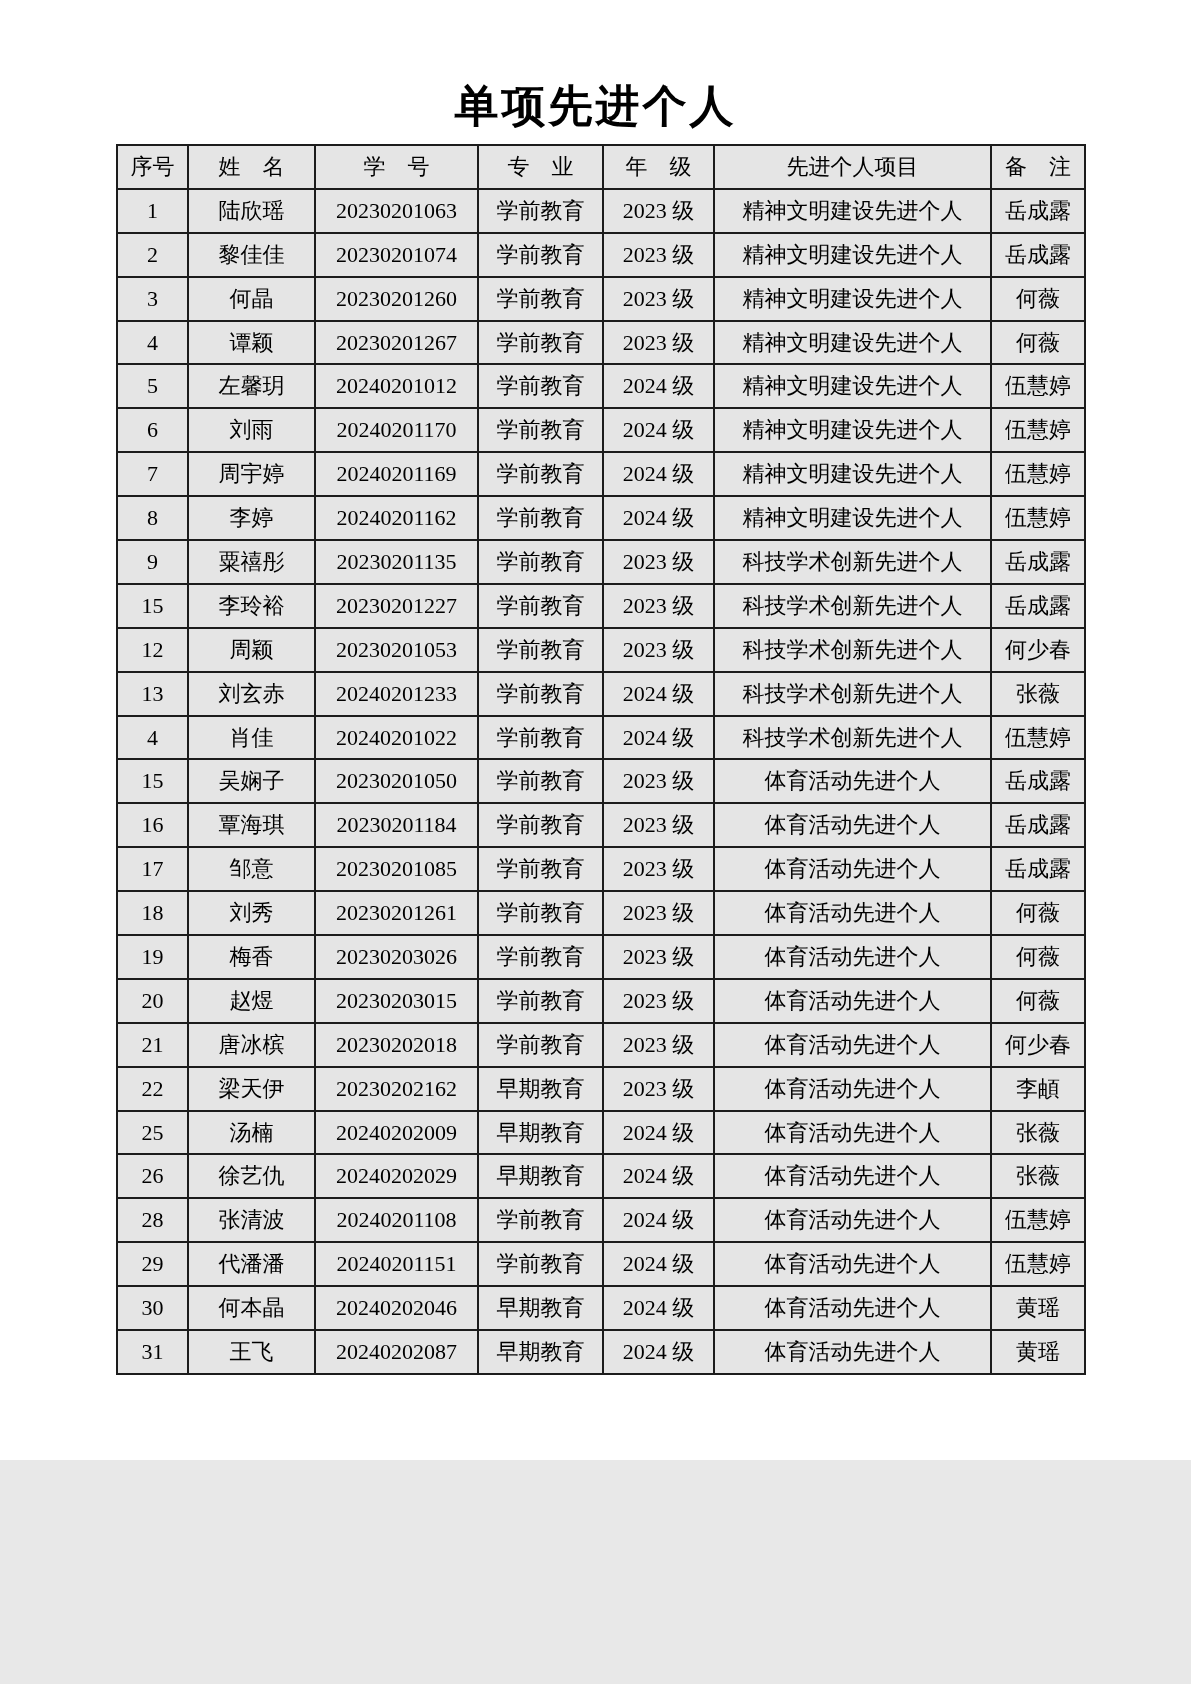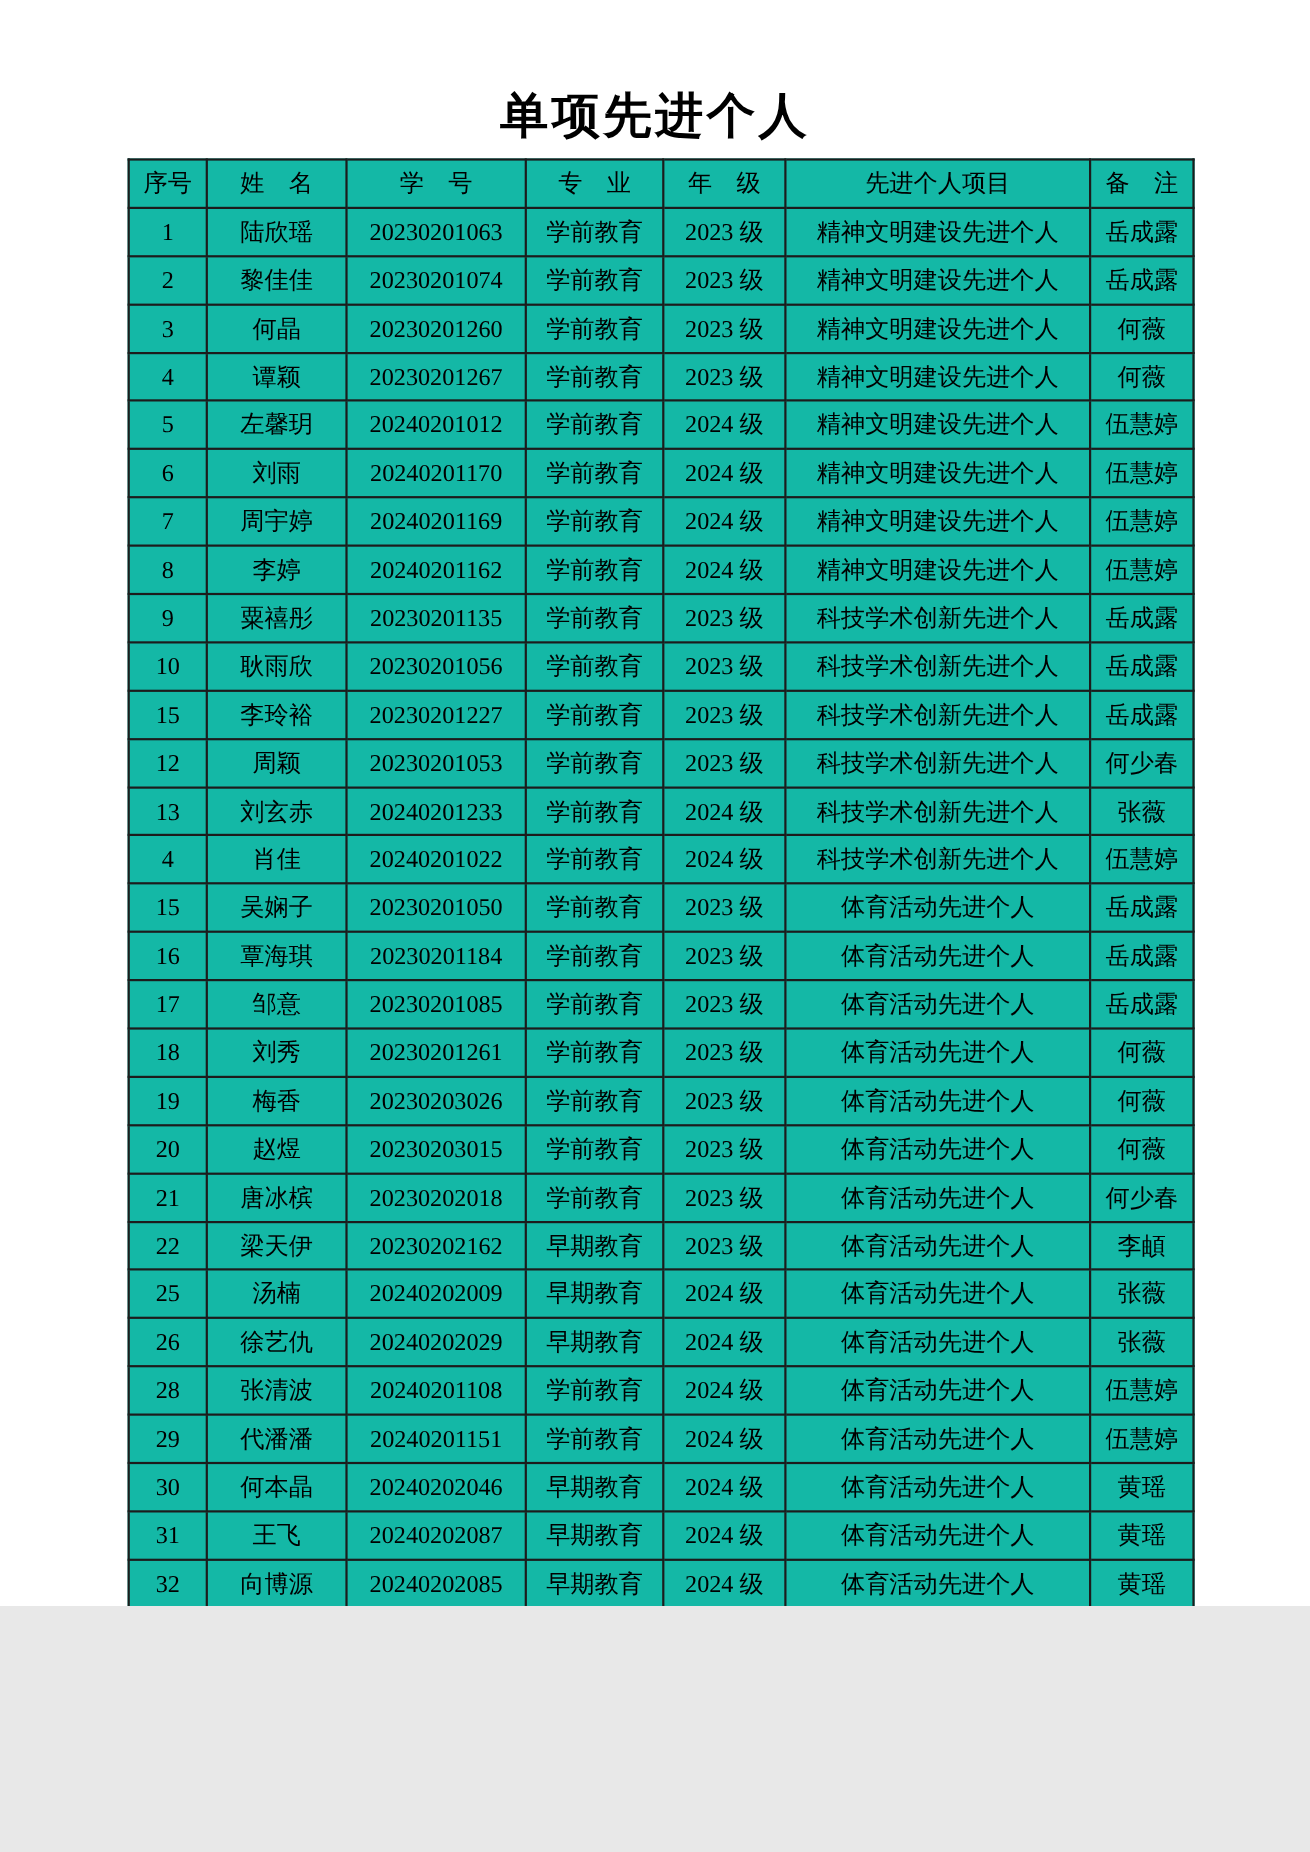--- a/index.html
+++ b/index.html
@@ -32,21 +32,21 @@
     font-family: "Liberation Sans", "DejaVu Sans", sans-serif;
     color: #000000;
   }
   table.awards {
     position: absolute;
     left: 116px;
     top: 144px;
     width: 968px;
     border-collapse: collapse;
     table-layout: fixed;
-    background: #14b8a6;
+    background: #e5e5e5;
   }
   table.awards col.c1 { width: 71px; }
   table.awards col.c2 { width: 127px; }
   table.awards col.c3 { width: 163px; }
   table.awards col.c4 { width: 125px; }
   table.awards col.c5 { width: 111px; }
   table.awards col.c6 { width: 277px; }
   table.awards col.c7 { width: 94px; }
   table.awards th,
   table.awards td {
@@ -169,29 +169,20 @@
         <tr>
           <td>9</td>
           <td>粟禧彤</td>
           <td>20230201135</td>
           <td>学前教育</td>
           <td>2023 级</td>
           <td>科技学术创新先进个人</td>
           <td>岳成露</td>
         </tr>
         <tr>
-          <td>10</td>
-          <td>耿雨欣</td>
-          <td>20230201056</td>
-          <td>学前教育</td>
-          <td>2023 级</td>
-          <td>科技学术创新先进个人</td>
-          <td>岳成露</td>
-        </tr>
-        <tr>
           <td>15</td>
           <td>李玲裕</td>
           <td>20230201227</td>
           <td>学前教育</td>
           <td>2023 级</td>
           <td>科技学术创新先进个人</td>
           <td>岳成露</td>
         </tr>
         <tr>
           <td>12</td>
@@ -334,29 +325,20 @@
           <td>20240202046</td>
           <td>早期教育</td>
           <td>2024 级</td>
           <td>体育活动先进个人</td>
           <td>黄瑶</td>
         </tr>
         <tr>
           <td>31</td>
           <td>王飞</td>
           <td>20240202087</td>
-          <td>早期教育</td>
-          <td>2024 级</td>
-          <td>体育活动先进个人</td>
-          <td>黄瑶</td>
-        </tr>
-        <tr>
-          <td>32</td>
-          <td>向博源</td>
-          <td>20240202085</td>
           <td>早期教育</td>
           <td>2024 级</td>
           <td>体育活动先进个人</td>
           <td>黄瑶</td>
         </tr>
       </tbody>
   </table>
 </div>
 
 </body></html>

